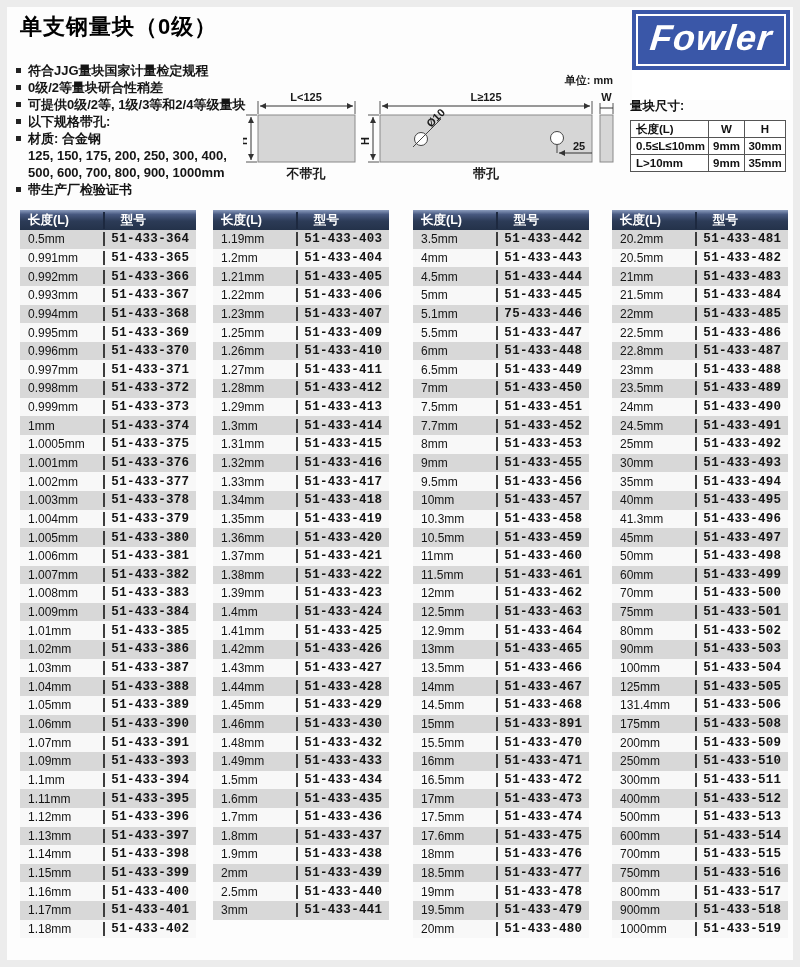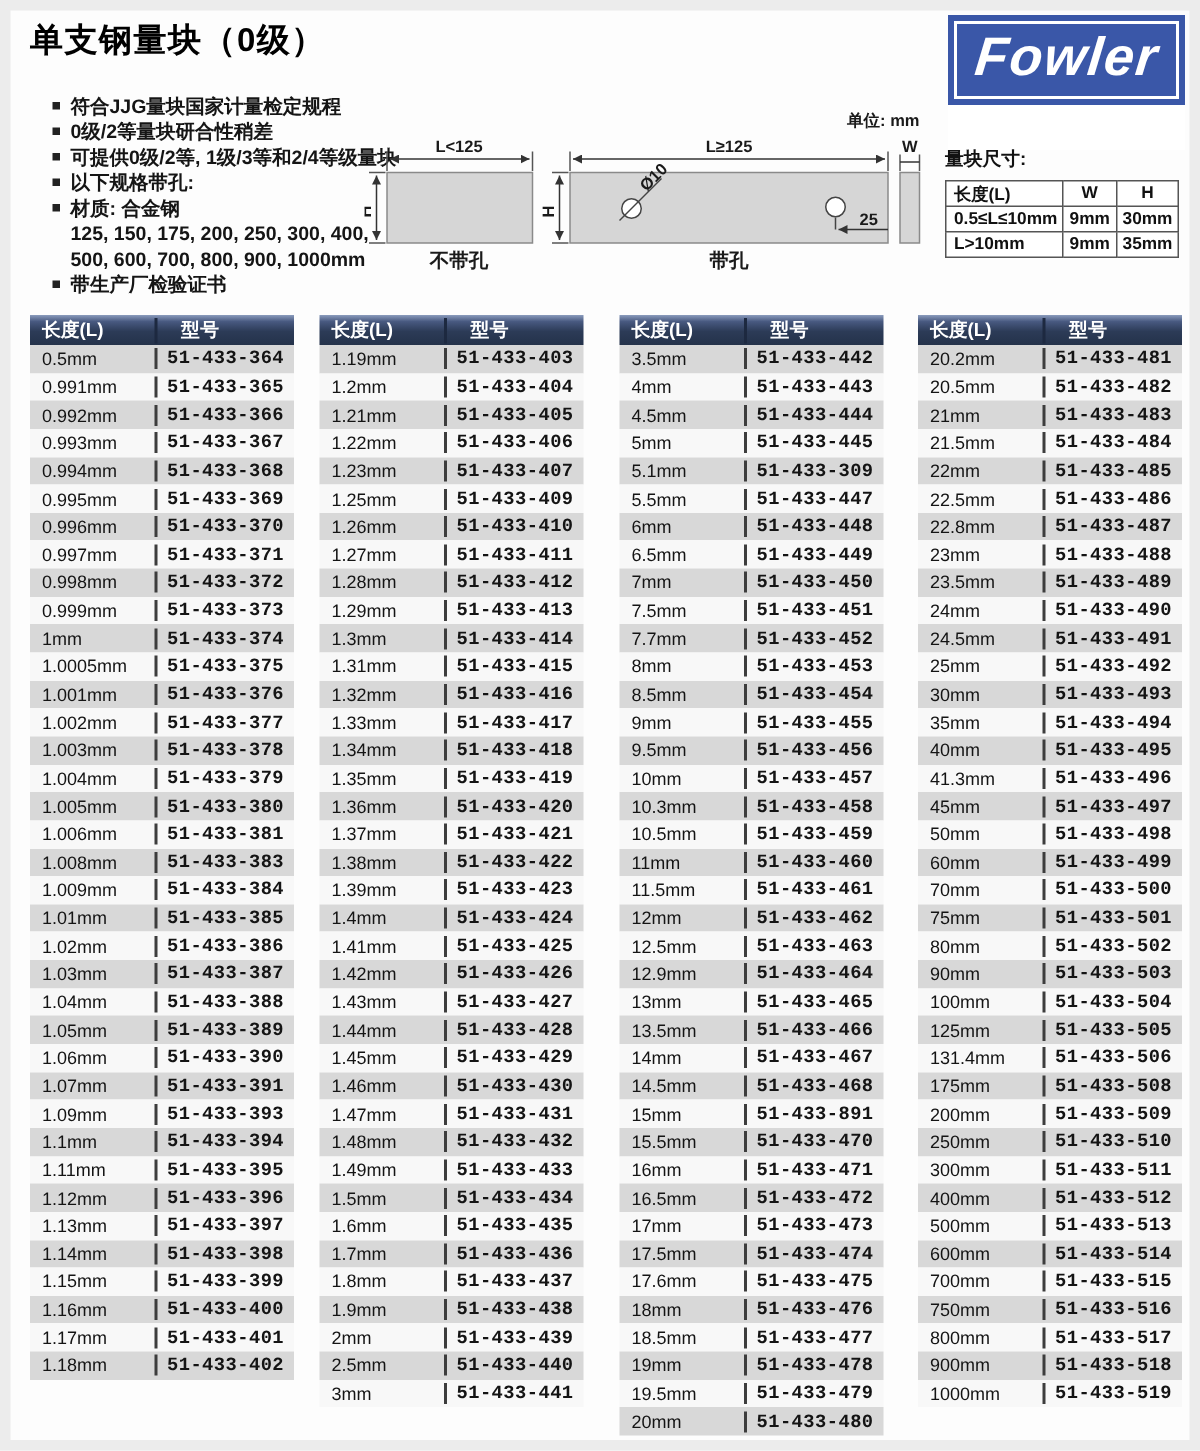--- a/index.html
+++ b/index.html
@@ -27,21 +27,21 @@
     font-size:36px; font-weight:bold; color:#fff; font-style:italic;
     transform:skewX(-6deg); letter-spacing:1px; line-height:1;
     padding-bottom:4px;
   }
   .logo-caption-box {
     position:absolute; left:632px; top:70px; width:158px; height:30px;
     background:#ffffff;
   }
 
   
-  .features { position:absolute; left:35px; top:62px; width:330px; list-style:none; }
+  .features { position:absolute; left:16px; top:62px; width:330px; list-style:none; }
   .features li { display:flex; gap:7px; font-size:13px; font-weight:bold; line-height:17px; color:#151515; }
   .blt { width:5px; height:5px; background:#222; margin-top:6px; flex:0 0 auto; }
   .note-line { padding-left:12px; font-size:13px; font-weight:bold; line-height:16px; color:#151515; }
 
   
   .diagram { position:absolute; left:243px; top:68px; width:385px; height:125px; }
   .diagram text { font-family:"Liberation Sans", sans-serif; fill:#1a1a1a; }
   .dim-label { font-size:11px; font-weight:bold; }
   .cap-label { font-size:13px; font-weight:bold; }
   .unit-label { font-size:11px; font-weight:bold; }
@@ -264,20 +264,24 @@
         </div>
         <div class="row">
           <div class="cell len">1.005mm</div>
           <div class="cell model">51-433-380</div>
         </div>
         <div class="row">
           <div class="cell len">1.006mm</div>
           <div class="cell model">51-433-381</div>
         </div>
         <div class="row">
+          <div class="cell len">1.007mm</div>
+          <div class="cell model">51-433-382</div>
+        </div>
+        <div class="row">
           <div class="cell len">1.008mm</div>
           <div class="cell model">51-433-383</div>
         </div>
         <div class="row">
           <div class="cell len">1.009mm</div>
           <div class="cell model">51-433-384</div>
         </div>
         <div class="row">
           <div class="cell len">1.01mm</div>
           <div class="cell model">51-433-385</div>
@@ -457,24 +461,20 @@
         </div>
         <div class="row">
           <div class="cell len">1.45mm</div>
           <div class="cell model">51-433-429</div>
         </div>
         <div class="row">
           <div class="cell len">1.46mm</div>
           <div class="cell model">51-433-430</div>
         </div>
         <div class="row">
-          <div class="cell len">1.47mm</div>
-          <div class="cell model">51-433-431</div>
-        </div>
-        <div class="row">
           <div class="cell len">1.48mm</div>
           <div class="cell model">51-433-432</div>
         </div>
         <div class="row">
           <div class="cell len">1.49mm</div>
           <div class="cell model">51-433-433</div>
         </div>
         <div class="row">
           <div class="cell len">1.5mm</div>
           <div class="cell model">51-433-434</div>
@@ -527,21 +527,21 @@
         <div class="row">
           <div class="cell len">4.5mm</div>
           <div class="cell model">51-433-444</div>
         </div>
         <div class="row">
           <div class="cell len">5mm</div>
           <div class="cell model">51-433-445</div>
         </div>
         <div class="row">
           <div class="cell len">5.1mm</div>
-          <div class="cell model">51-433-309</div>
+          <div class="cell model">75-433-446</div>
         </div>
         <div class="row">
           <div class="cell len">5.5mm</div>
           <div class="cell model">51-433-447</div>
         </div>
         <div class="row">
           <div class="cell len">6mm</div>
           <div class="cell model">51-433-448</div>
         </div>
         <div class="row">
@@ -556,24 +556,20 @@
           <div class="cell len">7.5mm</div>
           <div class="cell model">51-433-451</div>
         </div>
         <div class="row">
           <div class="cell len">7.7mm</div>
           <div class="cell model">51-433-452</div>
         </div>
         <div class="row">
           <div class="cell len">8mm</div>
           <div class="cell model">51-433-453</div>
-        </div>
-        <div class="row">
-          <div class="cell len">8.5mm</div>
-          <div class="cell model">51-433-454</div>
         </div>
         <div class="row">
           <div class="cell len">9mm</div>
           <div class="cell model">51-433-455</div>
         </div>
         <div class="row">
           <div class="cell len">9.5mm</div>
           <div class="cell model">51-433-456</div>
         </div>
         <div class="row">

